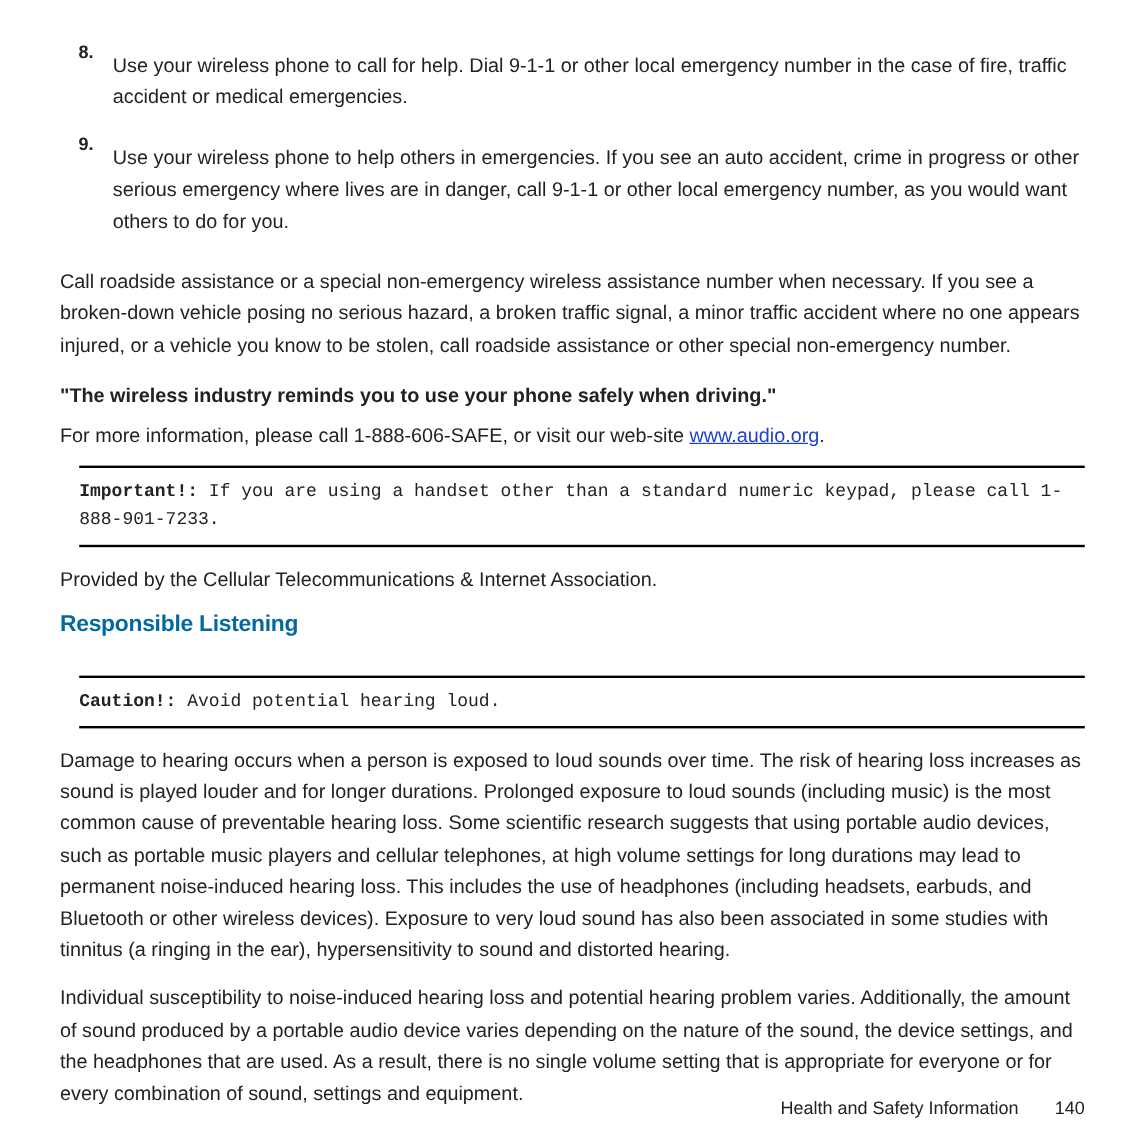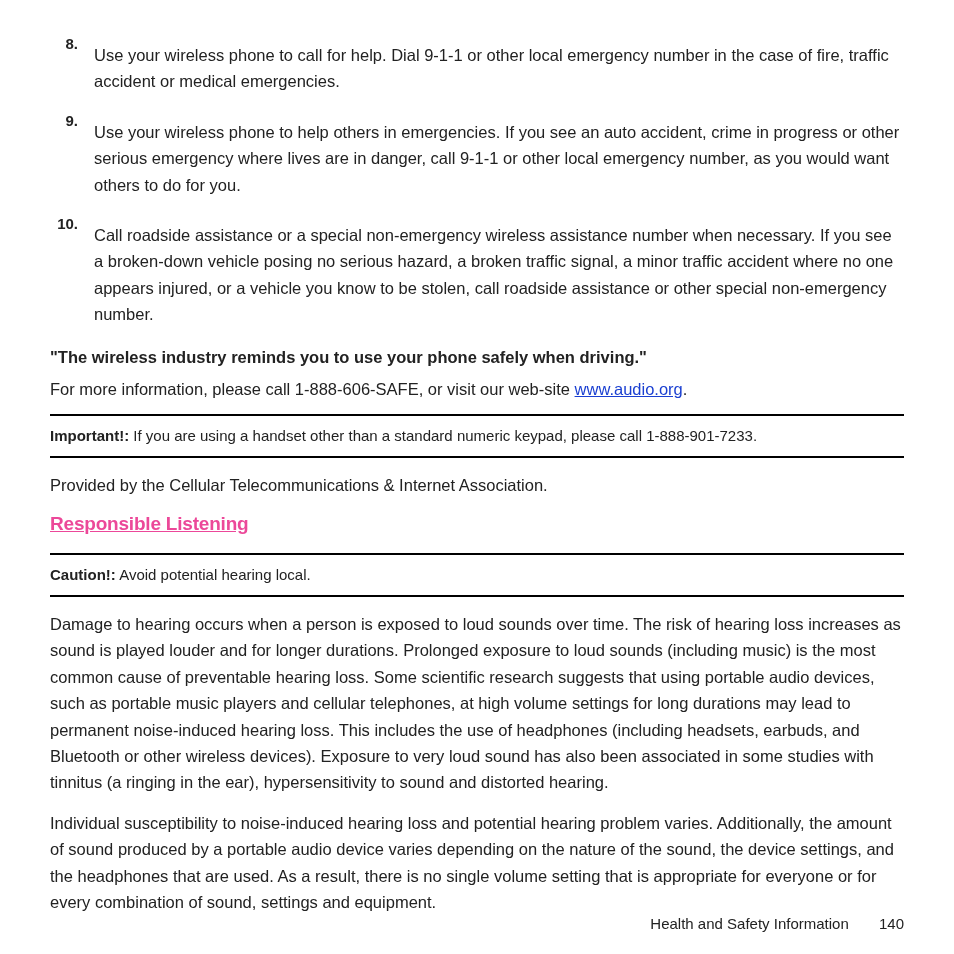--- a/index.html
+++ b/index.html
@@ -27,32 +27,32 @@
     .bold-para {
       font-weight: bold;
       margin-bottom: 6px;
       margin-top: 4px;
     }
     .normal-para { margin-bottom: 10px; }
     .note-box {
       border-top: 2px solid #000;
       border-bottom: 2px solid #000;
       padding: 8px 0 8px 0;
-      margin: 12px 0 14px 0;
+      margin: 12px 0 14px 16px;
       font-size: 15px;
+      font-family: Liberation Mono, monospace;
     }
     .note-label { font-weight: bold; }
     .section-heading {
-      color: #ec4899;
+      color: #0369a1;
       font-weight: 800;
       font-size: 19px;
-      margin-bottom: 14px;
+      margin-bottom: 26px;
       margin-top: 4px;
       letter-spacing: -0.2px;
-      text-decoration: underline;
     }
     .body-para {
       margin-bottom: 14px;
       margin-top: 10px;
     }
     .link {
       color: #1a3fd1;
       text-decoration: underline;
     }
     .footer {
@@ -69,41 +69,40 @@
 <div class="numbered-list">
   <div class="list-item">
     <div class="list-num">8.</div>
     <div class="list-text">Use your wireless phone to call for help. Dial 9-1-1 or other local emergency number in the case of fire, traffic accident or medical emergencies.</div>
   </div>
   <div class="list-item">
     <div class="list-num">9.</div>
     <div class="list-text">Use your wireless phone to help others in emergencies. If you see an auto accident, crime in progress or other serious emergency where lives are in danger, call 9-1-1 or other local emergency number, as you would want others to do for you.</div>
   </div>
   <div class="list-item">
-    <div class="list-num">10.</div>
     <div class="list-text">Call roadside assistance or a special non-emergency wireless assistance number when necessary. If you see a broken-down vehicle posing no serious hazard, a broken traffic signal, a minor traffic accident where no one appears injured, or a vehicle you know to be stolen, call roadside assistance or other special non-emergency number.</div>
   </div>
 </div>
 
 <div class="bold-para">"The wireless industry reminds you to use your phone safely when driving."</div>
 
 <div class="normal-para">
   <span>For more information, please call 1-888-606-SAFE, or visit our web-site </span><a class="link">www.audio.org</a><span>.</span>
 </div>
 
 <div class="note-box">
   <span class="note-label">Important!:</span><span> If you are using a handset other than a standard numeric keypad, please call 1-888-901-7233.</span>
 </div>
 
 <div class="normal-para">Provided by the Cellular Telecommunications &amp; Internet Association.</div>
 
 <div class="section-heading">Responsible Listening</div>
 
 <div class="note-box">
-  <span class="note-label">Caution!:</span><span> Avoid potential hearing local.</span>
+  <span class="note-label">Caution!:</span><span> Avoid potential hearing loud.</span>
 </div>
 
 <div class="body-para">Damage to hearing occurs when a person is exposed to loud sounds over time. The risk of hearing loss increases as sound is played louder and for longer durations. Prolonged exposure to loud sounds (including music) is the most common cause of preventable hearing loss. Some scientific research suggests that using portable audio devices, such as portable music players and cellular telephones, at high volume settings for long durations may lead to permanent noise-induced hearing loss. This includes the use of headphones (including headsets, earbuds, and Bluetooth or other wireless devices). Exposure to very loud sound has also been associated in some studies with tinnitus (a ringing in the ear), hypersensitivity to sound and distorted hearing.</div>
 
 <div class="body-para">Individual susceptibility to noise-induced hearing loss and potential hearing problem varies. Additionally, the amount of sound produced by a portable audio device varies depending on the nature of the sound, the device settings, and the headphones that are used. As a result, there is no single volume setting that is appropriate for everyone or for every combination of sound, settings and equipment.</div>
 
 <div class="footer">
   <span>Health and Safety Information</span>
   <span class="page-num">140</span>
 </div>

